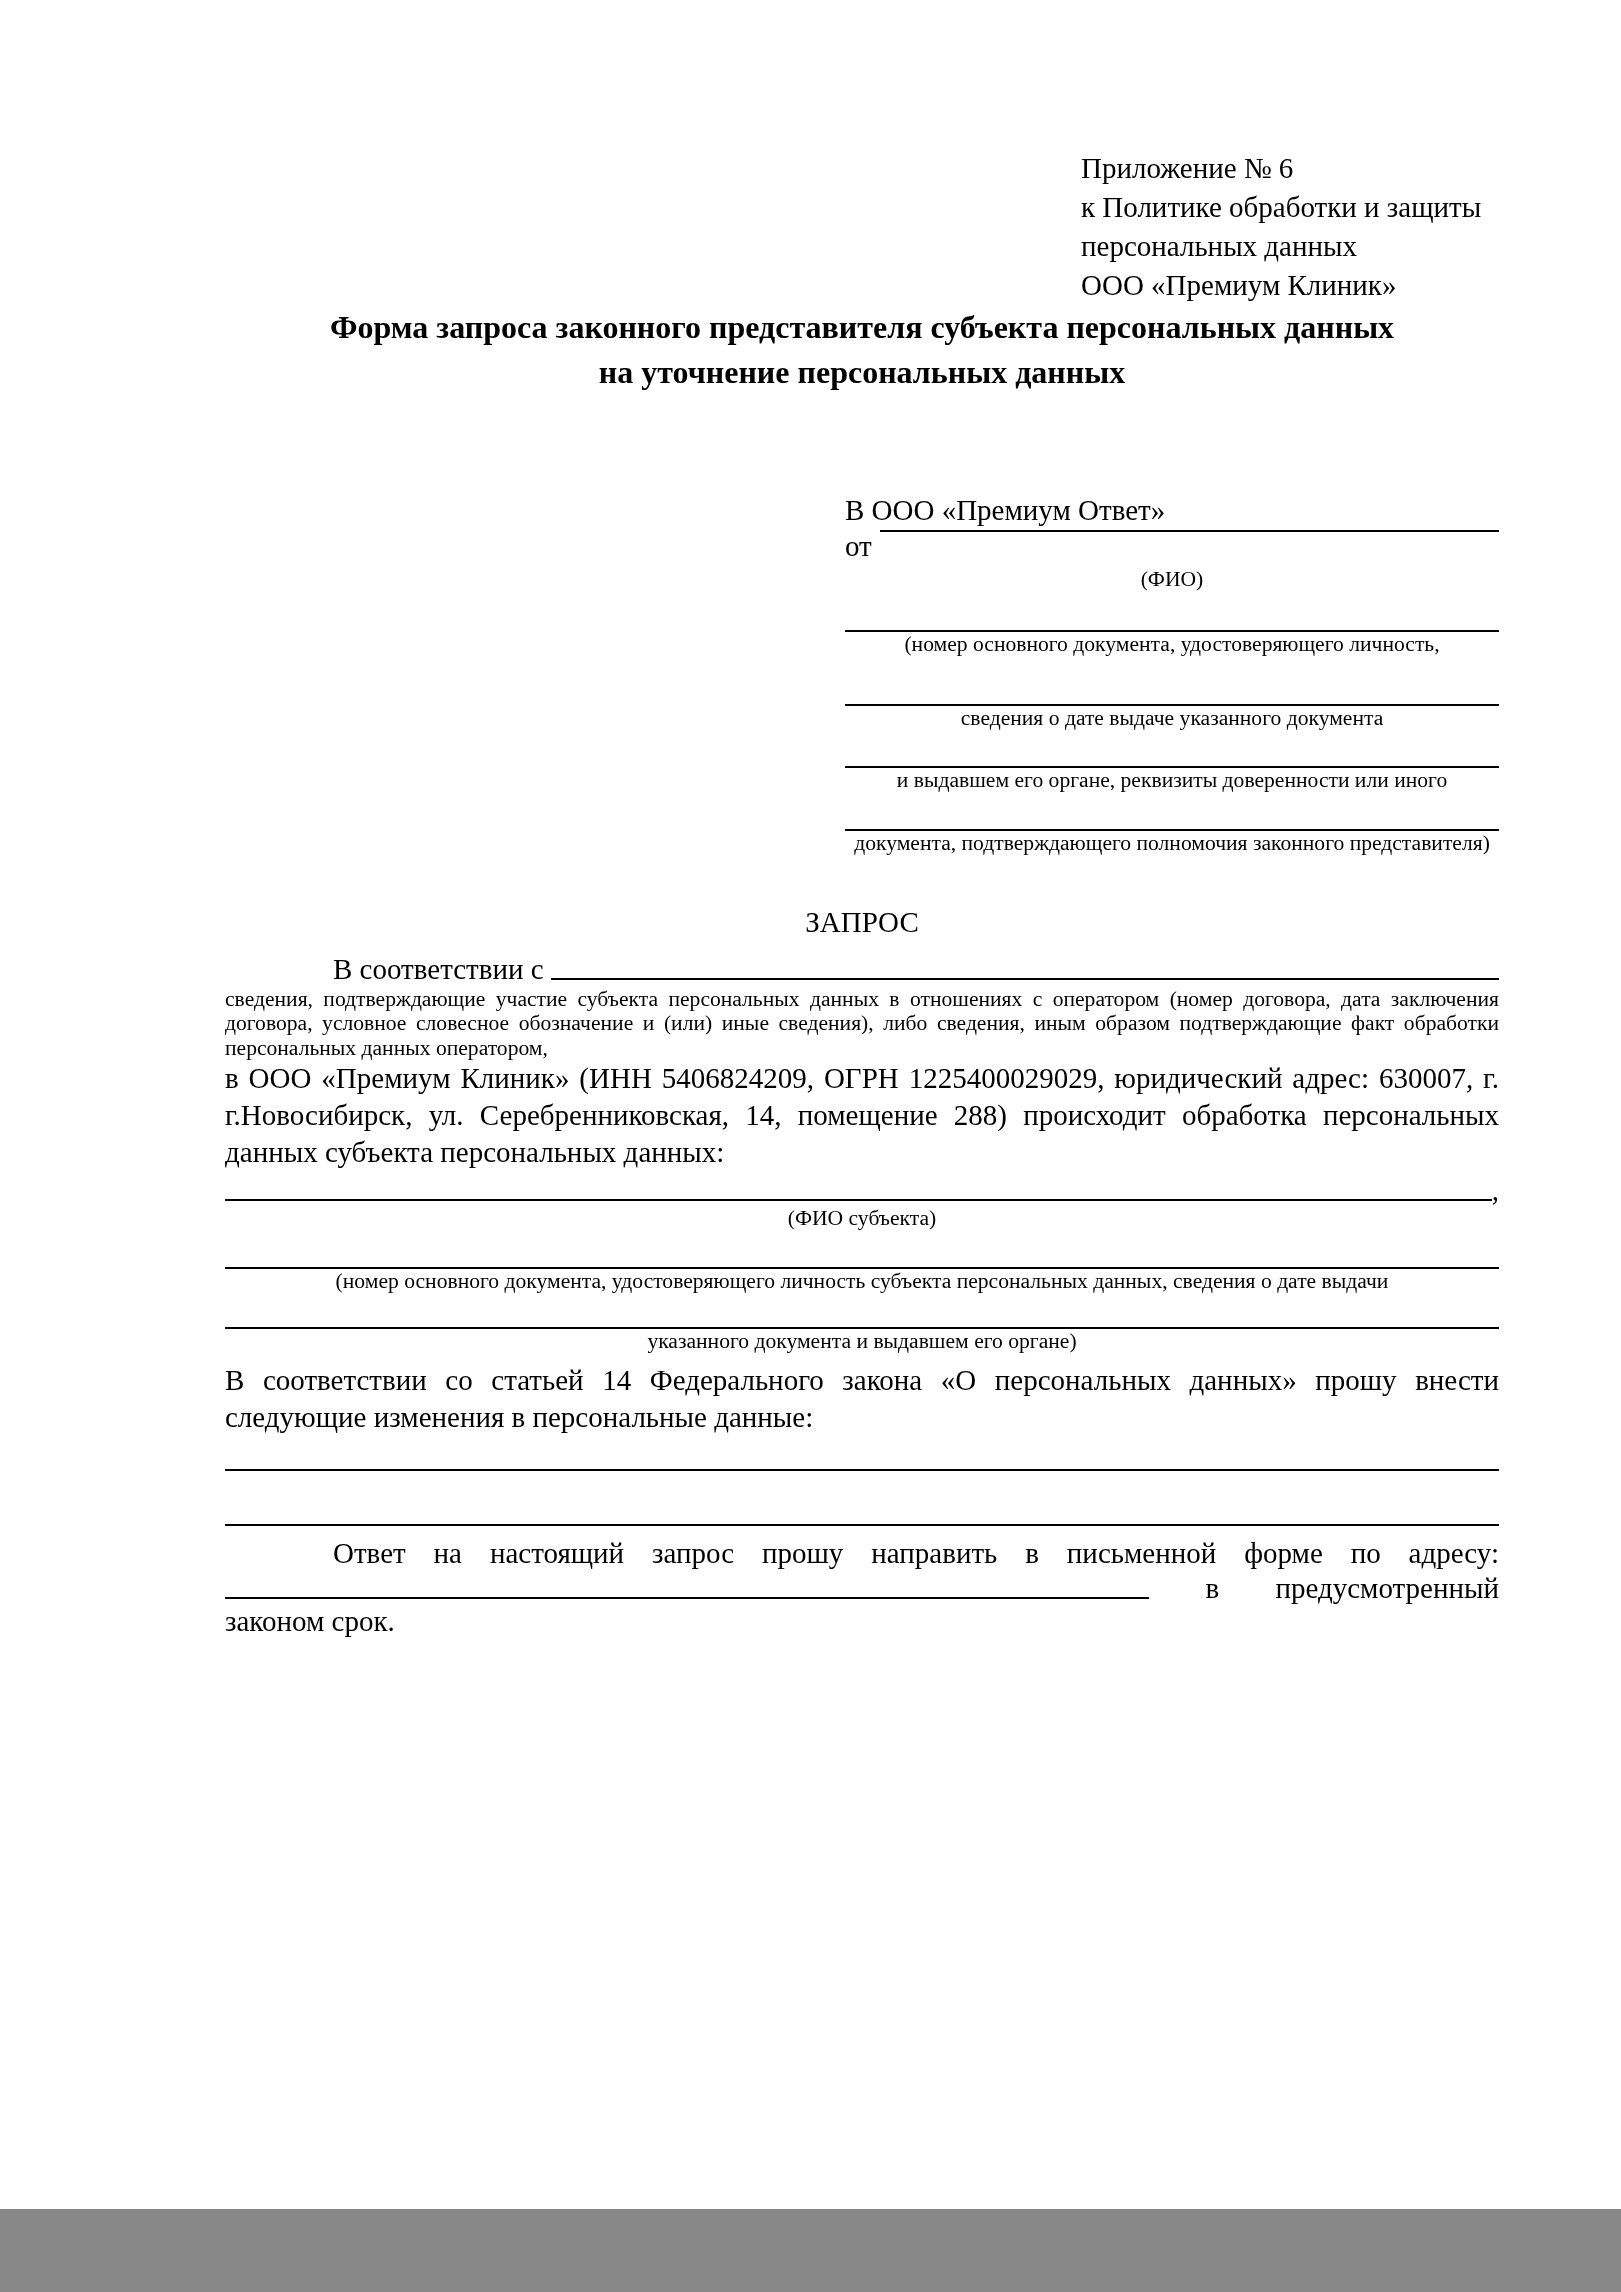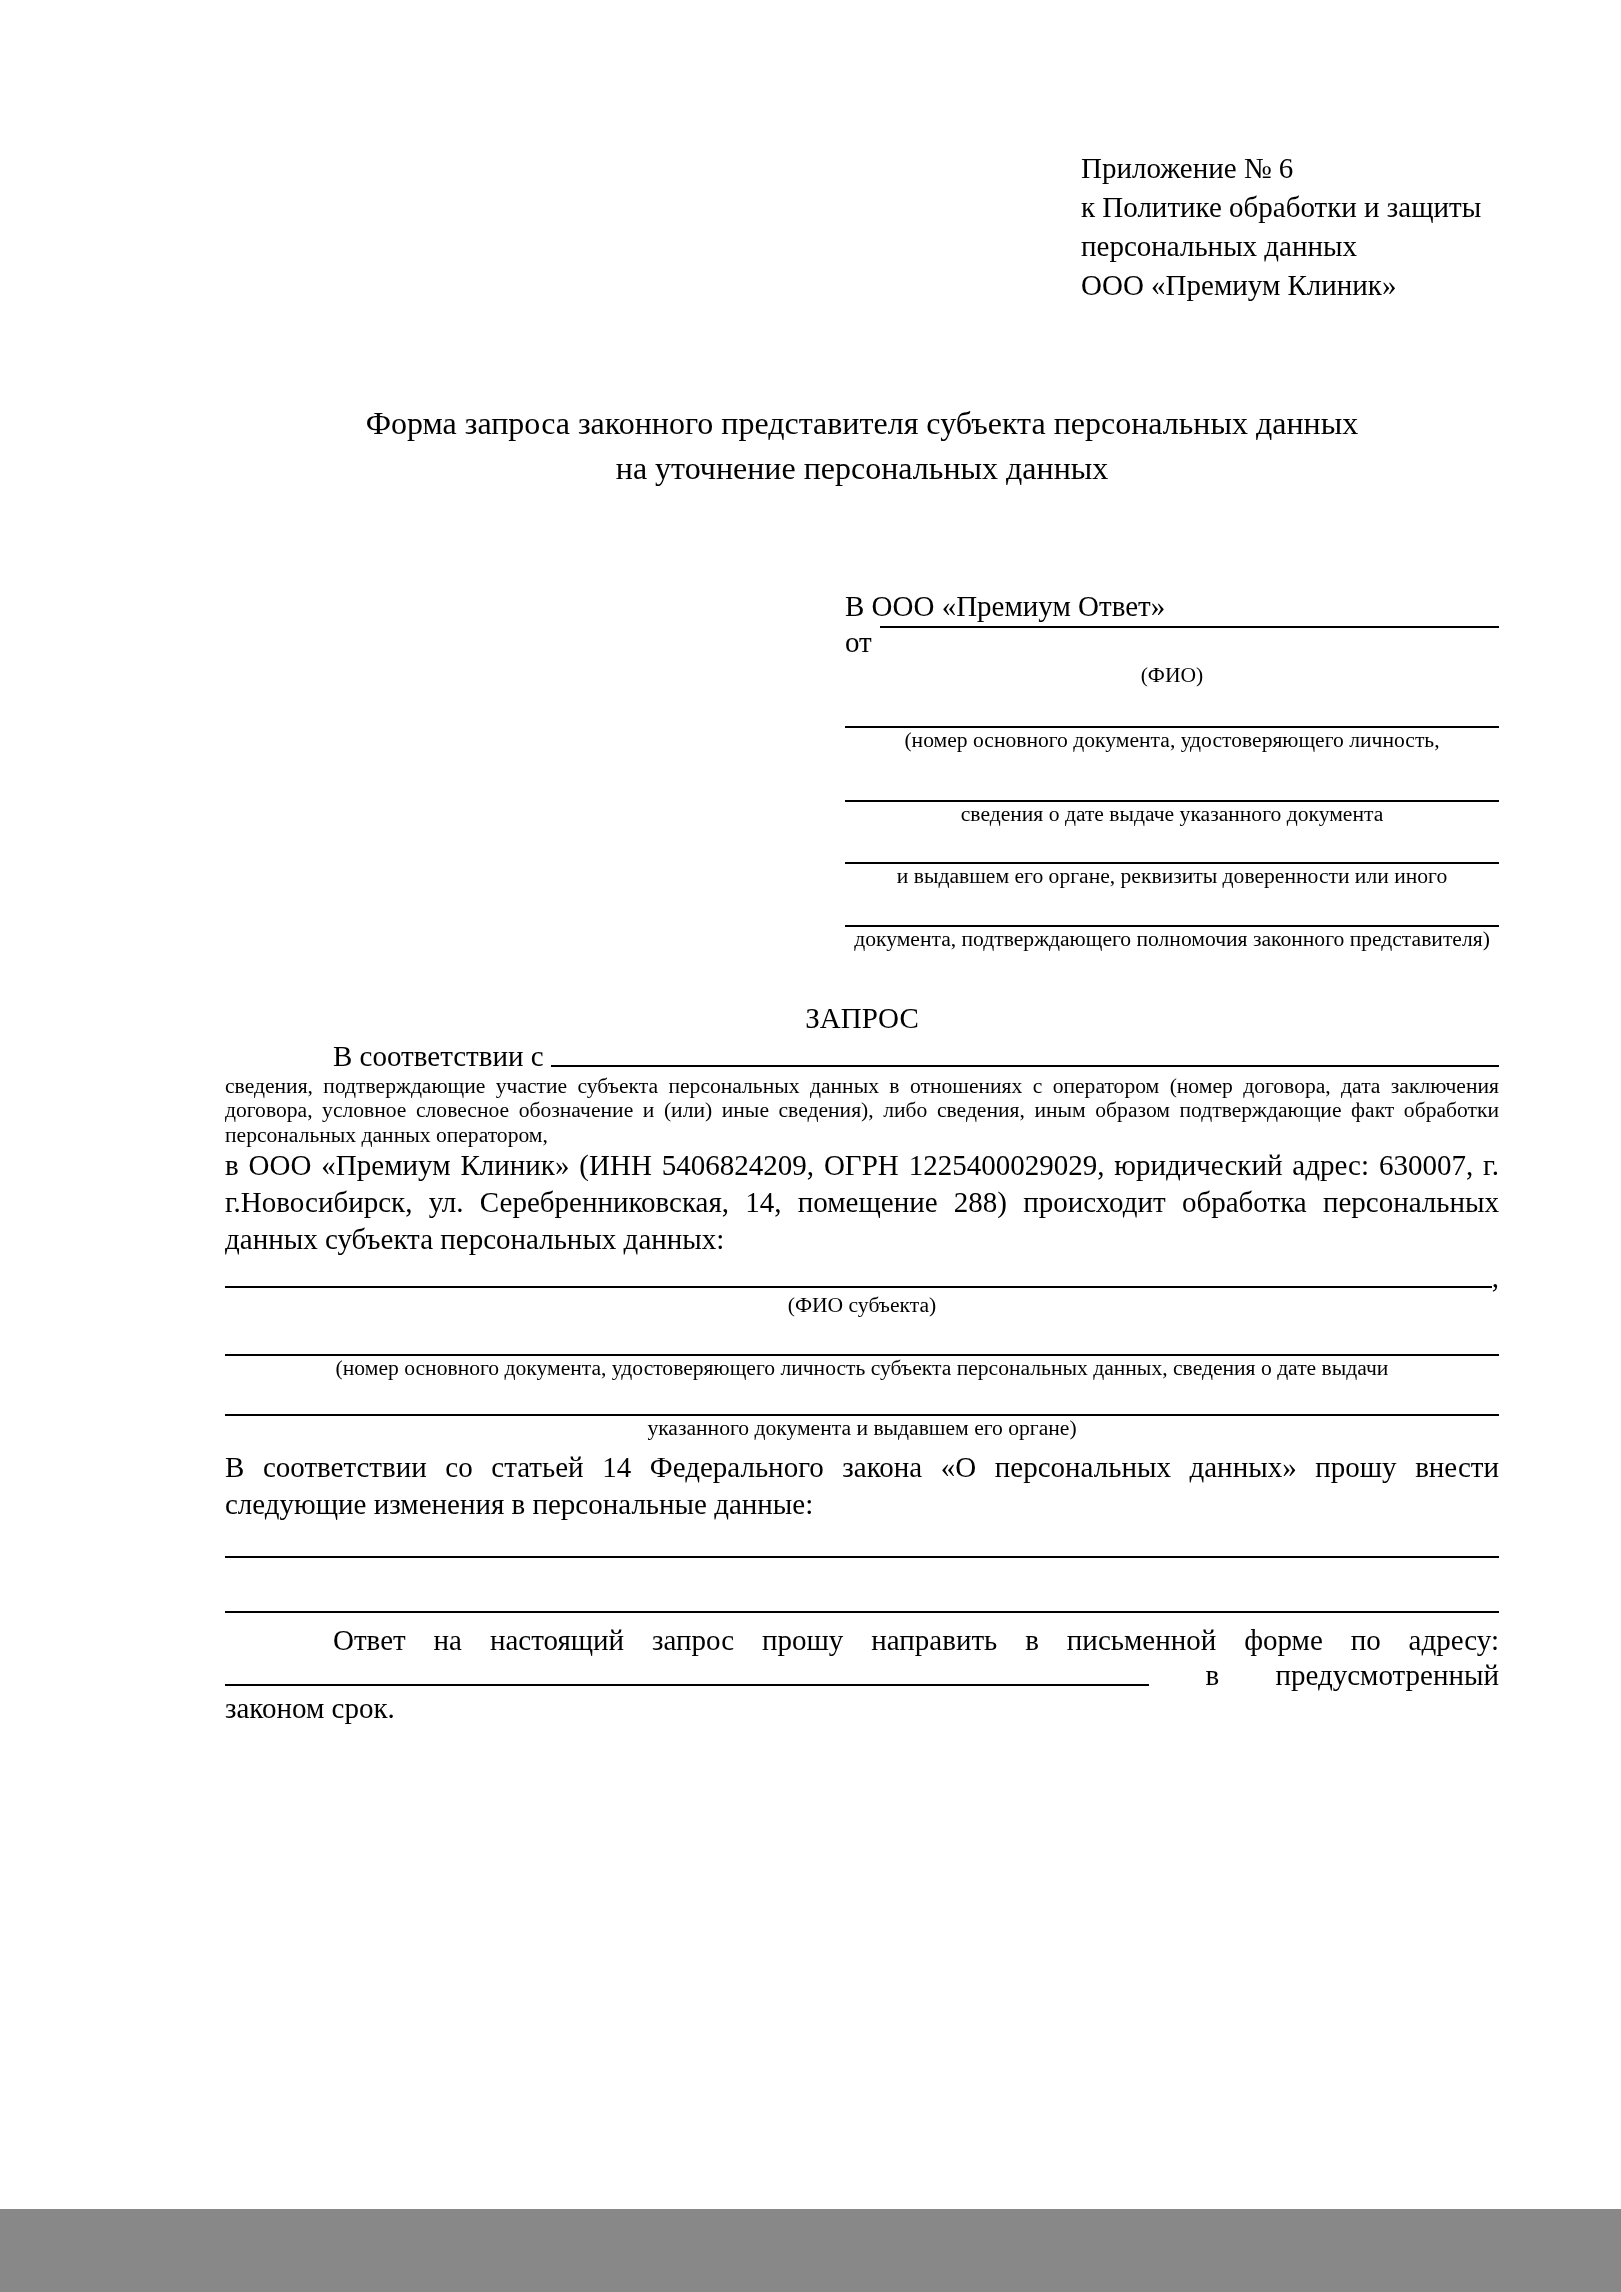--- a/index.html
+++ b/index.html
@@ -9,33 +9,33 @@
     margin: 0 auto;
     background: #ffffff;
     color: #000000;
     font-family: "Liberation Serif", "DejaVu Serif", serif;
     font-size: 29px;
     box-sizing: border-box;
     padding: 0 122px 0 225px;
     overflow: hidden;
   }
   .annex { margin-top: 149px; margin-left: 856px; line-height: 39px; }
-  .title { margin-top: 96px; text-align: center; font-weight: normal; font-size: 32px; line-height: 45px; }
+  .title { text-align: center; font-weight: bold; font-size: 32px; line-height: 45px; }
   .addressee { margin-top: 98px; margin-left: 620px; }
   .addr-to { line-height: 35px; }
   .flexline { display: flex; align-items: flex-start; margin-top: 2px; height: 37px; }
   .flexline .lbl { line-height: 33px; white-space: pre; }
   .fill { flex: 1 1 auto; border-bottom: 2px solid #000; margin-bottom: 4.9px; margin-left: 7.8px; }
   .cap { font-size: 21.6px; line-height: 25.5px; text-align: center; }
   .rule { height: 0; border-bottom: 2px solid #000; }
   .mt38 { margin-top: 37px; } .mt48 { margin-top: 47px; }
   .mt35 { margin-top: 34px; } .mt37 { margin-top: 36px; }
   .mt36 { margin-top: 35px; } .mt34 { margin-top: 33px; } .mt54 { margin-top: 53px; }
   .zapros { margin-top: 47px; text-align: center; line-height: 37px; }
-  .intro { display: flex; align-items: flex-end; margin-top: 4px; height: 31px; justify-content: center; }
+  .intro { display: flex; align-items: flex-end; margin-top: 13px; height: 31px; justify-content: center; }
   .intro .lbl { line-height: 31px; margin-left: 108px; white-space: pre; }
   .note { margin-top: 2px; font-size: 21.6px; line-height: 24.5px; text-align: justify; }
   .body-p { margin: 0; text-align: justify; line-height: 37px; }
   .fill-comma { display: flex; align-items: flex-end; height: 35px; }
   .fill-comma .fill { margin-left: 0; }
   .fill-comma .comma { line-height: 31px; }
   .law { margin-top: 7.8px; }
   .ans1 { margin-top: 9.8px; line-height: 35px; text-align: justify; text-align-last: justify; text-indent: 108px; }
   .ans2 { display: flex; align-items: flex-end; justify-content: space-between; height: 33px; }
   .ans2 .blank { width: 924px; border-bottom: 2px solid #000; margin-bottom: 4.9px; }

